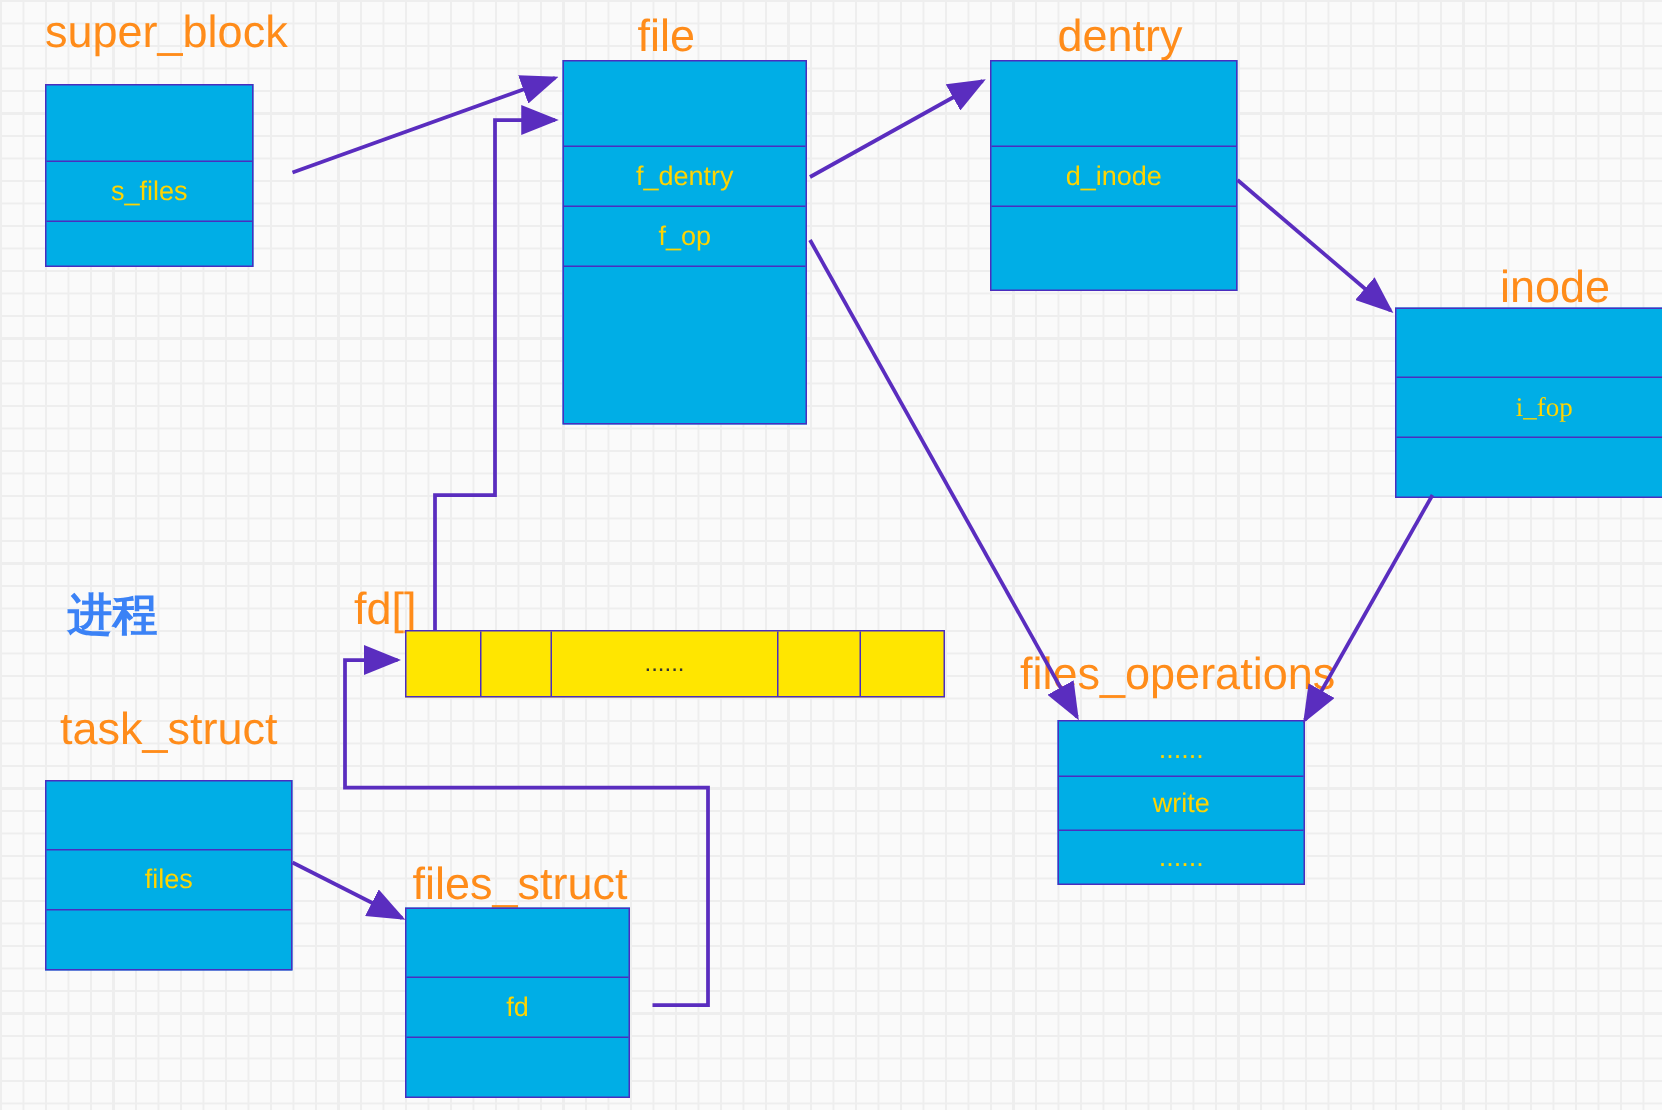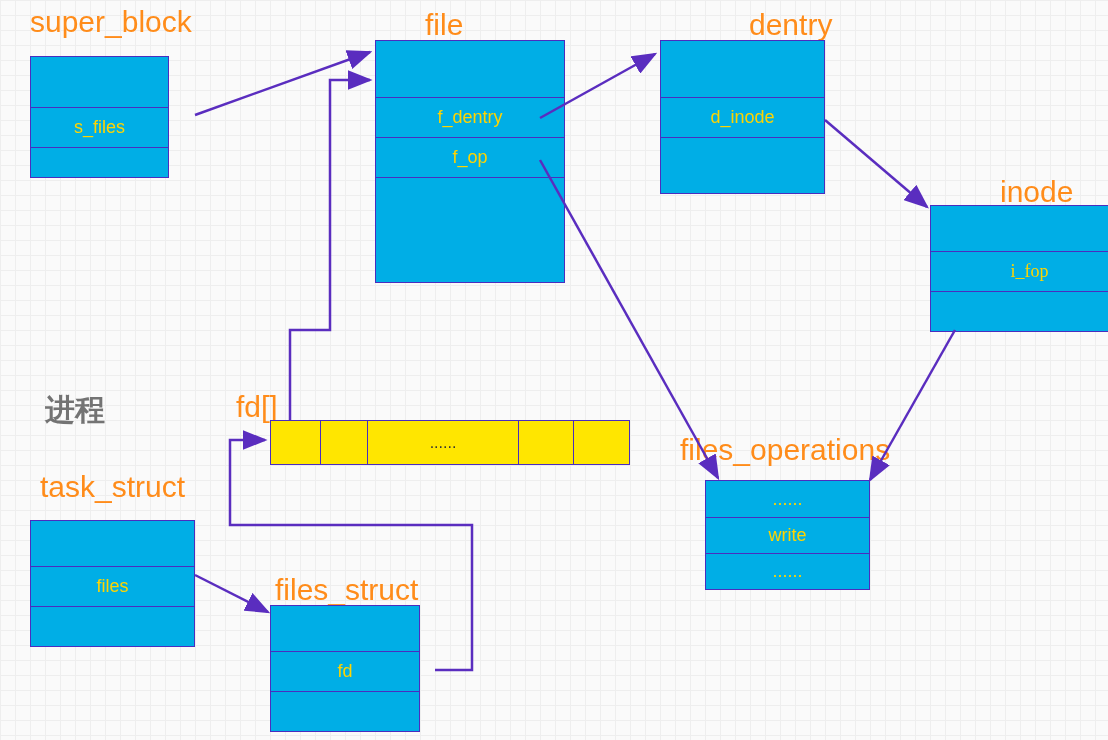--- a/index.html
+++ b/index.html
@@ -17,21 +17,21 @@
     background-size: 15px 15px, 15px 15px, 75px 75px, 75px 75px;
   }
   .label-title {
     position: absolute;
     color: #ff8c1a;
     font-size: 30px;
     font-weight: normal;
   }
   .process-label {
     position: absolute;
-    color: #737373;
+    color: #3b82f6;
     font-size: 30px;
     font-weight: bold;
   }
   .struct-box {
     position: absolute;
     background: #00aee6;
     border: 1px solid #4a2dbf;
   }
   .struct-row {
     border-top: 1px solid #4a2dbf;
@@ -66,35 +66,35 @@
     left: 0; top: 0;
     width: 1108px; height: 740px;
     pointer-events: none;
   }
 </style>
 </head>
 <body>
 
 <div class="label-title" style="left:30px; top:5px;">super_block</div>
 <div class="label-title" style="left:425px; top:8px;">file</div>
-<div class="label-title" style="left:705px; top:8px;margin-left:44px;">dentry</div>
+<div class="label-title" style="left:705px; top:8px;">dentry</div>
 <div class="label-title" style="left:1000px; top:175px;">inode</div>
 <div class="process-label" style="left:45px; top:390px;">进程</div>
 <div class="label-title" style="left:236px; top:390px;">fd[]</div>
 <div class="label-title" style="left:40px; top:470px;">task_struct</div>
 <div class="label-title" style="left:275px; top:573px;">files_struct</div>
 <div class="label-title" style="left:680px; top:433px;">files_operations</div>
 
 <div class="struct-box" style="left:30px; top:56px; width:139px;">
   <div class="struct-row first" style="height:50px;"></div>
   <div class="struct-row">s_files</div>
   <div class="struct-row" style="height:30px;"></div>
 </div>
 
-<div class="struct-box" style="left:375px; top:40px; width:190px;">
+<div class="struct-box" style="left:375px; top:40px; width:163px;">
   <div class="struct-row first" style="height:56px;"></div>
   <div class="struct-row">f_dentry</div>
   <div class="struct-row">f_op</div>
   <div class="struct-row big" style="height:105px;"></div>
 </div>
 
 <div class="struct-box" style="left:660px; top:40px; width:165px;text-align:right;">
   <div class="struct-row first" style="height:56px;"></div>
   <div class="struct-row">d_inode</div>
   <div class="struct-row" style="height:56px;"></div>

